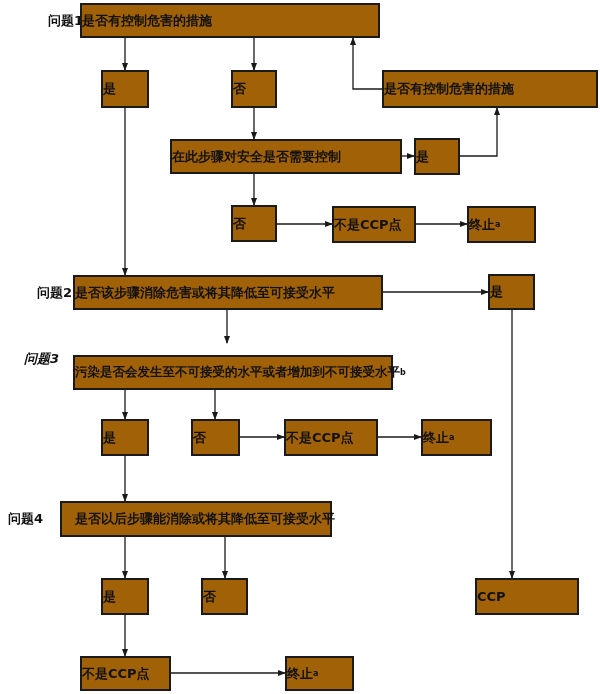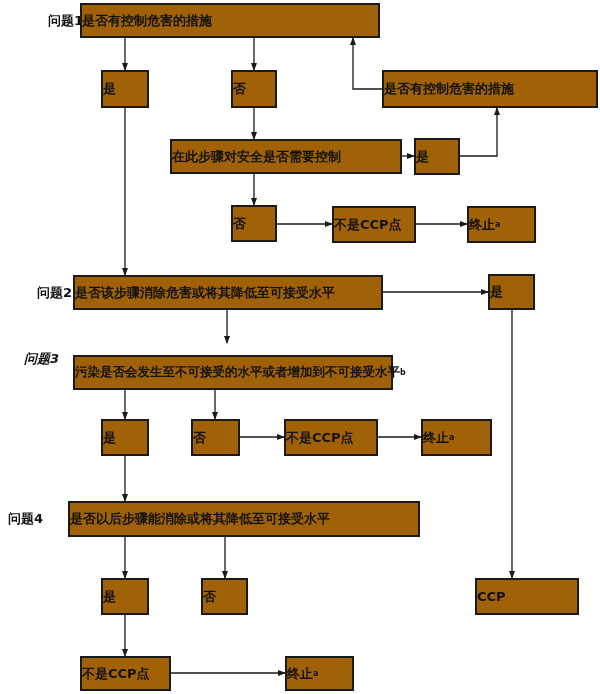--- a/index.html
+++ b/index.html
@@ -98,21 +98,21 @@
     <span>否</span>
   </div>
   <div class="box" style="left:284px;top:419px;width:94px;height:37px;">
     <span>不是CCP点</span>
   </div>
   <div class="box" style="left:421px;top:419px;width:71px;height:37px;">
     <span>终止</span>
       <sup>a</sup>
   </div>
 
-  <div class="box" style="left:68px;top:501px;width:352px;height:36px;">
+  <div class="box" style="left:60px;top:501px;width:272px;height:36px;padding-left:13px;">
     <span>是否以后步骤能消除或将其降低至可接受水平</span>
   </div>
   <div class="box" style="left:101px;top:578px;width:48px;height:37px;">
     <span>是</span>
   </div>
   <div class="box" style="left:201px;top:578px;width:47px;height:37px;">
     <span>否</span>
   </div>
   <div class="box" style="left:475px;top:578px;width:104px;height:37px;">
     <span>CCP</span>

